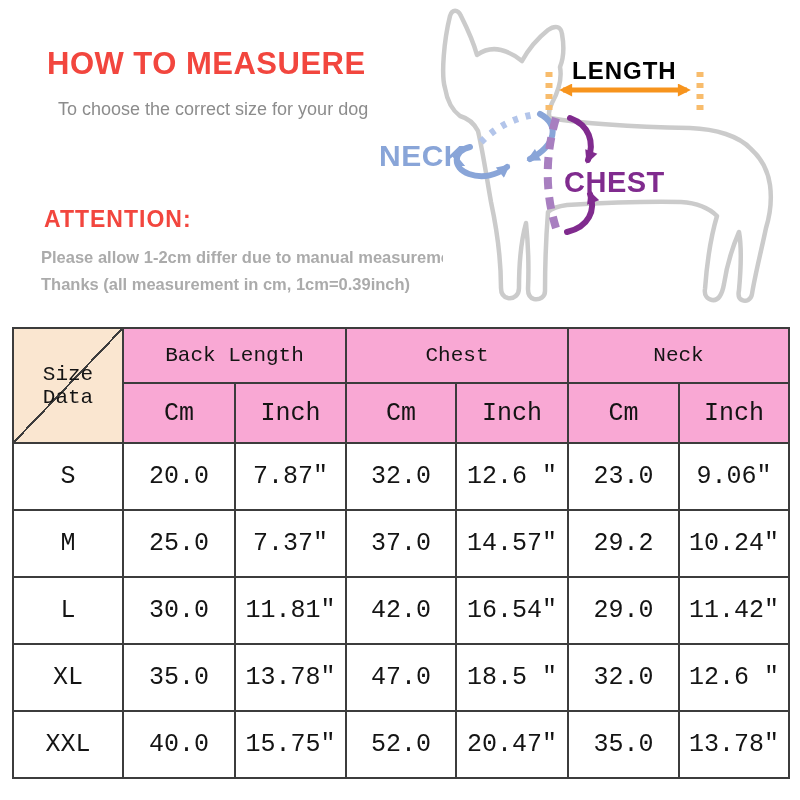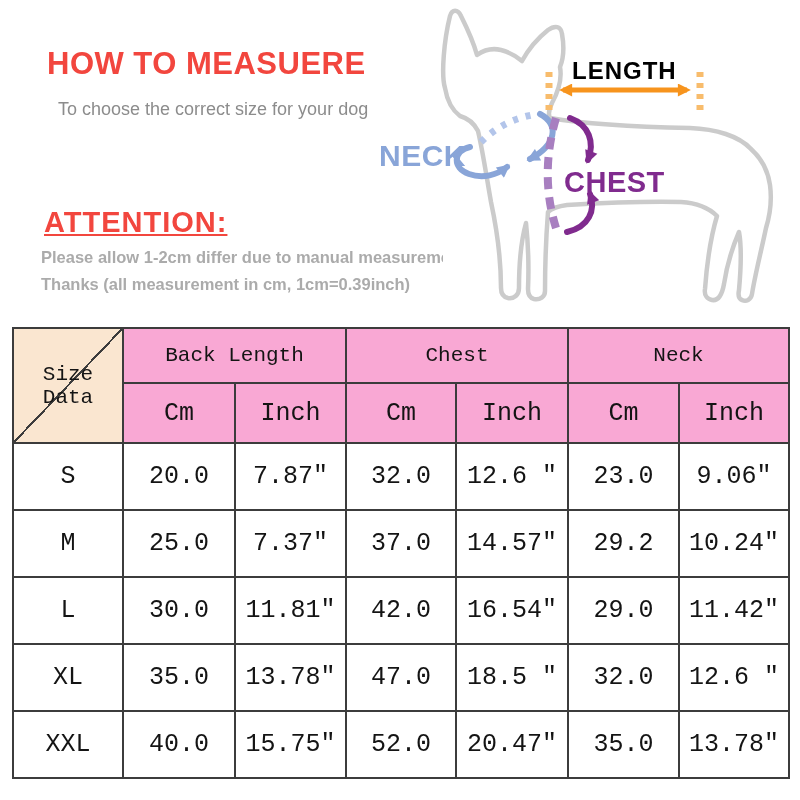--- a/index.html
+++ b/index.html
@@ -11,21 +11,21 @@
   .title{
     position:absolute;left:47px;top:46px;
     font-size:31px;font-weight:bold;letter-spacing:.5px;color:#F2463E;white-space:nowrap;
   }
   .subtitle{
     position:absolute;left:46px;top:96px;
     font-size:18px;color:#8C8C8C;line-height:1.55;white-space:nowrap;margin-left:12px;
   }
   .attention-title{
     position:absolute;left:44px;top:206px;
-    font-size:29px;font-weight:bold;letter-spacing:1px;color:#F2463E;white-space:nowrap;text-decoration:underline;
+    font-size:23px;font-weight:bold;letter-spacing:1px;color:#F2463E;white-space:nowrap;
   }
   .attention-note{
     position:absolute;left:41px;top:244px;width:402px;overflow:hidden;
     font-size:16.5px;font-weight:bold;color:#ABABAB;line-height:1.62;
   }
   .attention-note div{white-space:nowrap;}
   
   .diagram-svg{position:absolute;left:0;top:0;width:800px;height:330px;}
   .measure-label{position:absolute;font-weight:bold;white-space:nowrap;}
   .label-length{left:572px;top:57px;font-size:24px;letter-spacing:1px;color:#000000;}

